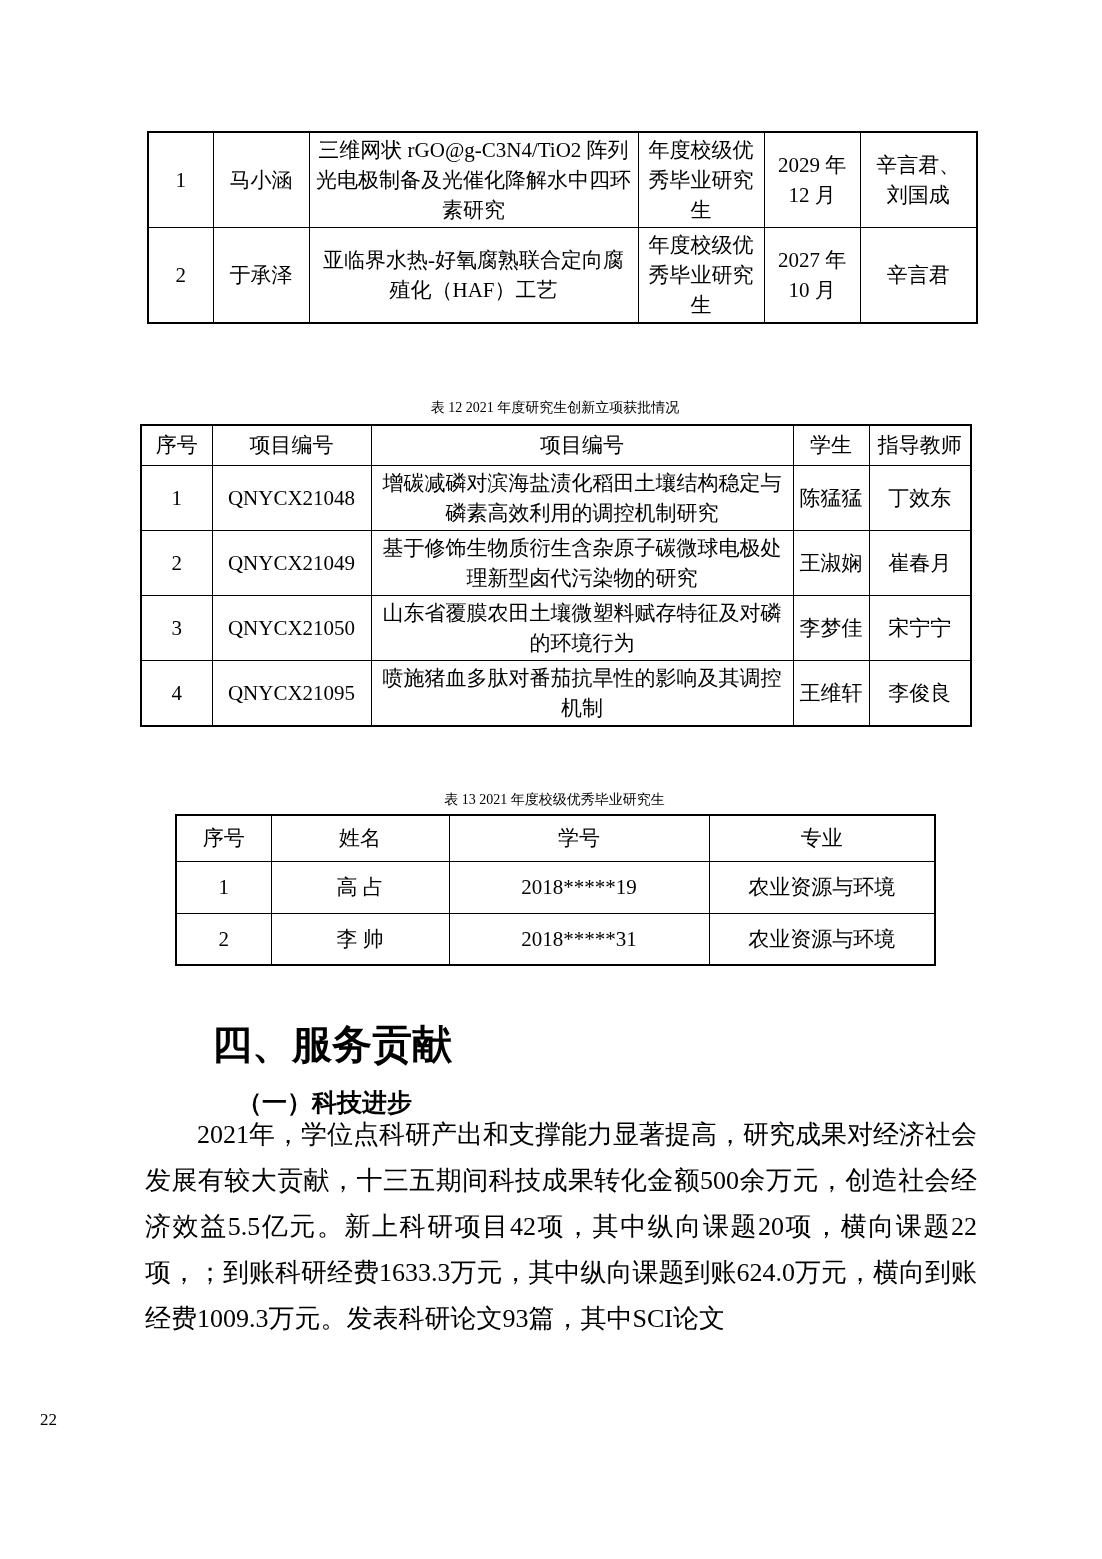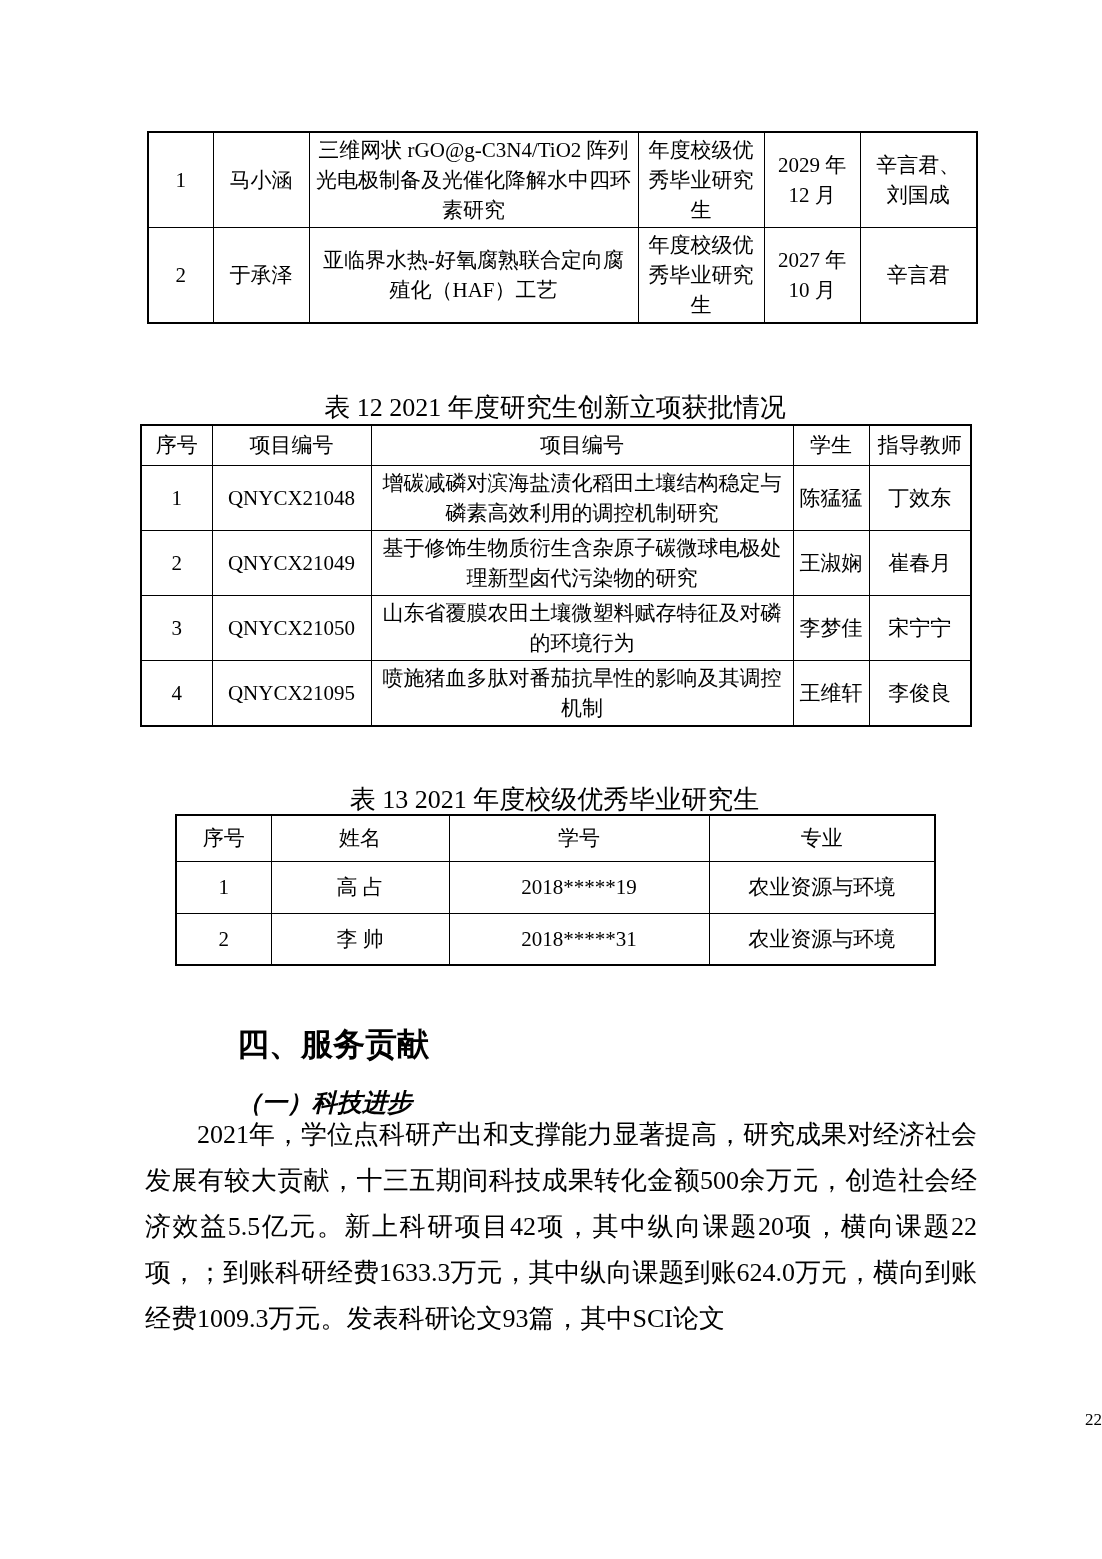--- a/index.html
+++ b/index.html
@@ -26,52 +26,52 @@
     line-height:30px;
     padding:2px 6px;
     overflow:hidden;
     word-break:break-word;
   }
   
   #awards-table { left:147px; top:131px; width:829px; }
   #awards-table td { height:90px; }
   
   .table-title {
-    position:absolute; font-size:26px; text-align:center; line-height:32px;
+    position:absolute; font-size:14px; text-align:center; line-height:32px;
   }
   #t12-title { left:140px; top:392px; width:830px; }
   #t12 { left:140px; top:424px; width:830px; }
   #t12 th { height:40px; }
   #t12 td { height:62px; }
   
   #t13-title { left:175px; top:784px; width:759px; }
   #t13 { left:175px; top:814px; width:759px; }
   #t13 th { height:46px; }
   #t13 td { height:52px; }
   
   .h1 {
-    position:absolute; left:237px; top:1026px;
+    position:absolute; left:212px; top:1026px;
     font-family:"Liberation Sans","DejaVu Sans",sans-serif;
-    font-weight:700; font-size:32px; line-height:36px;
+    font-weight:700; font-size:40px; line-height:36px;
   }
   .h2 {
     position:absolute; left:237px; top:1086px;
     font-family:"Liberation Sans","DejaVu Sans",sans-serif;
-    font-weight:700; font-size:25px; line-height:32px;font-style:italic;
+    font-weight:700; font-size:25px; line-height:32px;
   }
   
   .para {
     position:absolute; left:145px; top:1112px; width:832px;
     font-size:26px; line-height:46px;
     text-align:justify; text-indent:2em;
   }
   
   .pagenum {
     position:absolute; left:0; top:1410px; width:100%;
-    text-align:right; font-size:17px;
+    text-align:left; font-size:17px;padding-left:40px;
   }
 </style>
 </head>
 <body>
 
 <div>
 
   <table id="awards-table">
     <colgroup>
       <col style="width:65px">

